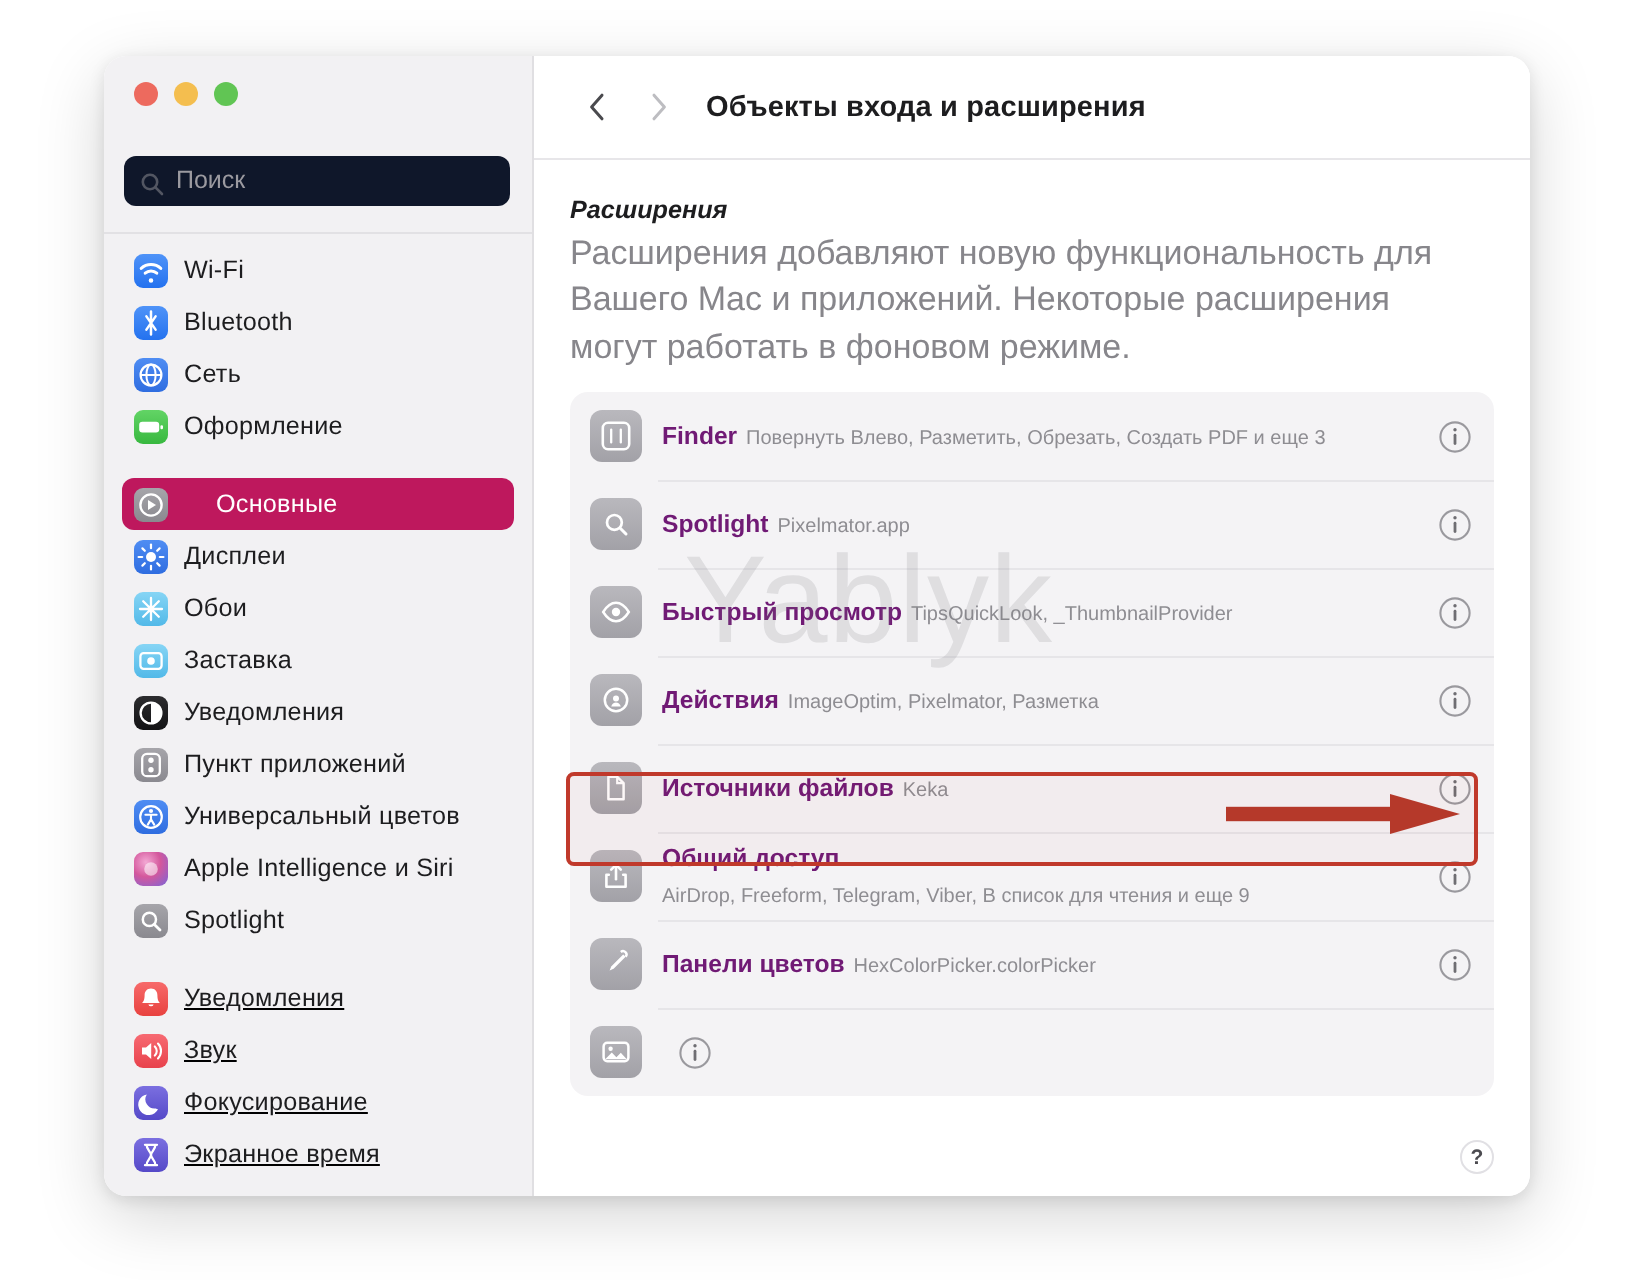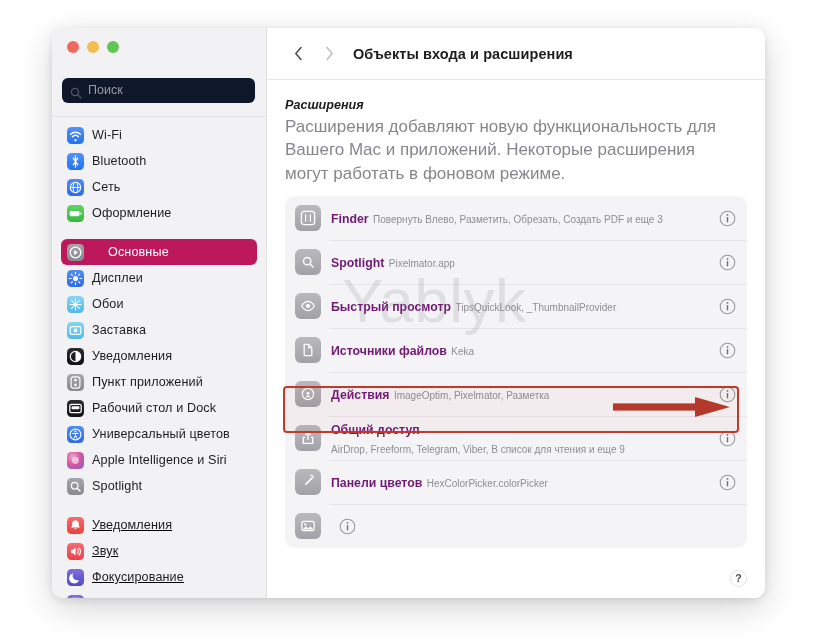--- a/index.html
+++ b/index.html
@@ -397,29 +397,20 @@
             <span class="si" style="background:linear-gradient(180deg,#a6a5aa,#8a898f)">
               <svg viewBox="0 0 17 17" width="17" height="17">
                 <rect x="4.1" y="2.9" width="8.8" height="11.2" rx="2.4" fill="none" stroke="#fff" stroke-width="1.15"></rect>
                 <circle cx="8.5" cy="6.1" r="1.35" fill="#fff"></circle>
                 <circle cx="8.5" cy="10.9" r="1.35" fill="#fff"></circle>
               </svg>
             </span>
             <span class="nav-label">Пункт приложений</span>
           </div>
           <div class="nav-item">
-            <span class="si" style="background:linear-gradient(180deg,#2c2c2e,#131315)">
-              <svg viewBox="0 0 17 17" width="17" height="17">
-                <rect x="2.8" y="4.3" width="11.4" height="8.4" rx="1.7" fill="none" stroke="#fff" stroke-width="1.25"></rect>
-                <rect x="4.6" y="6.2" width="7.8" height="3.1" rx="0.8" fill="#fff"></rect>
-              </svg>
-            </span>
-            <span class="nav-label">Рабочий стол и Dock</span>
-          </div>
-          <div class="nav-item">
             <span class="si" style="background:linear-gradient(180deg,#4f8df3,#2f6de0)">
               <svg viewBox="0 0 17 17" width="17" height="17">
                 <circle cx="8.5" cy="8.5" r="5.4" fill="none" stroke="#fff" stroke-width="1.1"></circle>
                 <circle cx="8.5" cy="5.5" r="1.05" fill="#fff"></circle>
                 <path d="M5.7 7.4h5.6M8.5 7.4v2.3M8.5 9.7l-1.6 2.6M8.5 9.7l1.6 2.6" stroke="#fff" stroke-width="1.05" stroke-linecap="round" fill="none"></path>
               </svg>
             </span>
             <span class="nav-label">Универсальный цветов</span>
           </div>
           <div class="nav-item">
@@ -564,48 +555,48 @@
                 <circle cx="8.5" cy="8.5" r="7.3" fill="none" stroke="#9a999e" stroke-width="1.05"></circle>
                 <circle cx="8.5" cy="4.9" r="0.85" fill="#6f6e73"></circle>
                 <rect x="7.8" y="6.9" width="1.4" height="5.6" rx="0.7" fill="#6f6e73"></rect>
               </svg>
             </span>
           </div>
 
           <div class="row">
             <span class="row-icon">
               <svg viewBox="0 0 18 18" width="18" height="18">
+                <circle cx="9" cy="9" r="5.6" fill="none" stroke="#fff" stroke-width="1.25"></circle>
+                <circle cx="9" cy="8.2" r="1.5" fill="#fff"></circle>
+                <path d="M6.6 12.3c.4-1.3 1.3-2 2.4-2s2 .7 2.4 2z" fill="#fff"></path>
+              </svg>
+            </span>
+            <span class="row-text">
+              <span class="row-title">Действия</span>
+              <span class="row-sub">ImageOptim, Pixelmator, Разметка</span>
+            </span>
+            <span class="info-btn">
+              <svg viewBox="0 0 17 17" width="17" height="17">
+                <circle cx="8.5" cy="8.5" r="7.3" fill="none" stroke="#9a999e" stroke-width="1.05"></circle>
+                <circle cx="8.5" cy="4.9" r="0.85" fill="#6f6e73"></circle>
+                <rect x="7.8" y="6.9" width="1.4" height="5.6" rx="0.7" fill="#6f6e73"></rect>
+              </svg>
+            </span>
+          </div>
+
+          <div class="row">
+            <span class="row-icon">
+              <svg viewBox="0 0 18 18" width="18" height="18">
                 <path d="M5.2 3.4h4.4l3.2 3.2v8H5.2z" fill="none" stroke="#fff" stroke-width="1.25" stroke-linejoin="round"></path>
                 <path d="M9.6 3.4v3.2h3.2" fill="none" stroke="#fff" stroke-width="1.1"></path>
               </svg>
             </span>
             <span class="row-text">
               <span class="row-title">Источники файлов</span>
               <span class="row-sub">Keka</span>
-            </span>
-            <span class="info-btn">
-              <svg viewBox="0 0 17 17" width="17" height="17">
-                <circle cx="8.5" cy="8.5" r="7.3" fill="none" stroke="#9a999e" stroke-width="1.05"></circle>
-                <circle cx="8.5" cy="4.9" r="0.85" fill="#6f6e73"></circle>
-                <rect x="7.8" y="6.9" width="1.4" height="5.6" rx="0.7" fill="#6f6e73"></rect>
-              </svg>
-            </span>
-          </div>
-
-          <div class="row">
-            <span class="row-icon">
-              <svg viewBox="0 0 18 18" width="18" height="18">
-                <circle cx="9" cy="9" r="5.6" fill="none" stroke="#fff" stroke-width="1.25"></circle>
-                <circle cx="9" cy="8.2" r="1.5" fill="#fff"></circle>
-                <path d="M6.6 12.3c.4-1.3 1.3-2 2.4-2s2 .7 2.4 2z" fill="#fff"></path>
-              </svg>
-            </span>
-            <span class="row-text">
-              <span class="row-title">Действия</span>
-              <span class="row-sub">ImageOptim, Pixelmator, Разметка</span>
             </span>
             <span class="info-btn">
               <svg viewBox="0 0 17 17" width="17" height="17">
                 <circle cx="8.5" cy="8.5" r="7.3" fill="none" stroke="#9a999e" stroke-width="1.05"></circle>
                 <circle cx="8.5" cy="4.9" r="0.85" fill="#6f6e73"></circle>
                 <rect x="7.8" y="6.9" width="1.4" height="5.6" rx="0.7" fill="#6f6e73"></rect>
               </svg>
             </span>
           </div>
 

